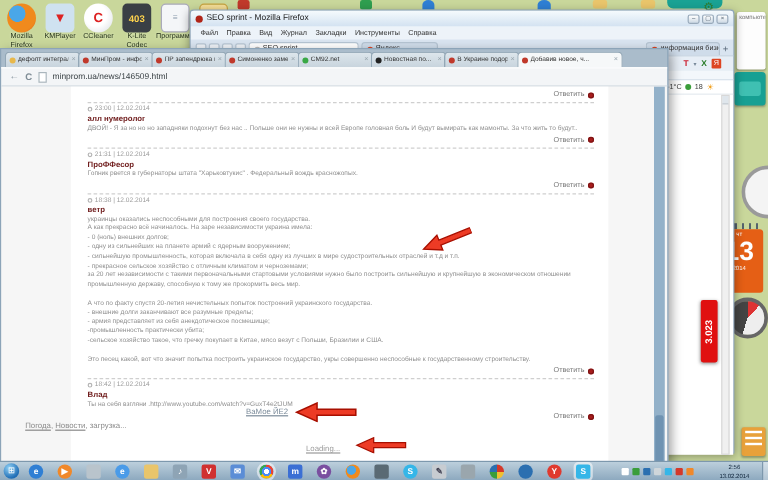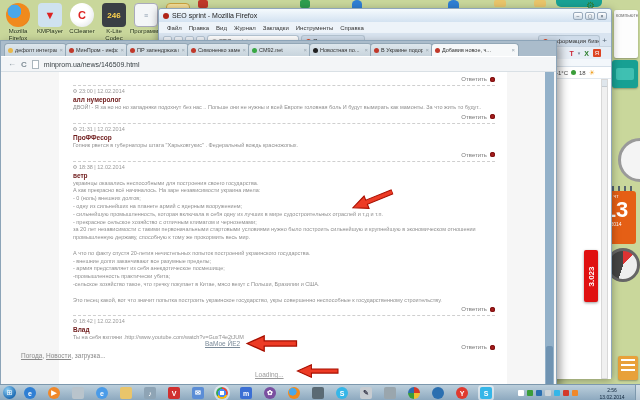--- a/index.html
+++ b/index.html
@@ -122,21 +122,21 @@
   </div>
   <div class="dicon" style="left:34px">
     <div class="dimg i-v">▼</div>
     <div class="dlab">KMPlayer</div>
   </div>
   <div class="dicon" style="left:66px">
     <div class="dimg i-cc">C</div>
     <div class="dlab">CCleaner</div>
   </div>
   <div class="dicon" style="left:98px">
-    <div class="dimg i-kl">246</div>
+    <div class="dimg i-kl">403</div>
     <div class="dlab">K-Lite Codec</div>
   </div>
   <div class="dicon" style="left:130px">
     <div class="dimg i-doc">≡</div>
     <div class="dlab">Программы</div>
   </div>
   <div class="dicon" style="left:162px">
     <div class="dimg i-fold"></div>
     <div class="dlab">Загрузки</div>
   </div>

